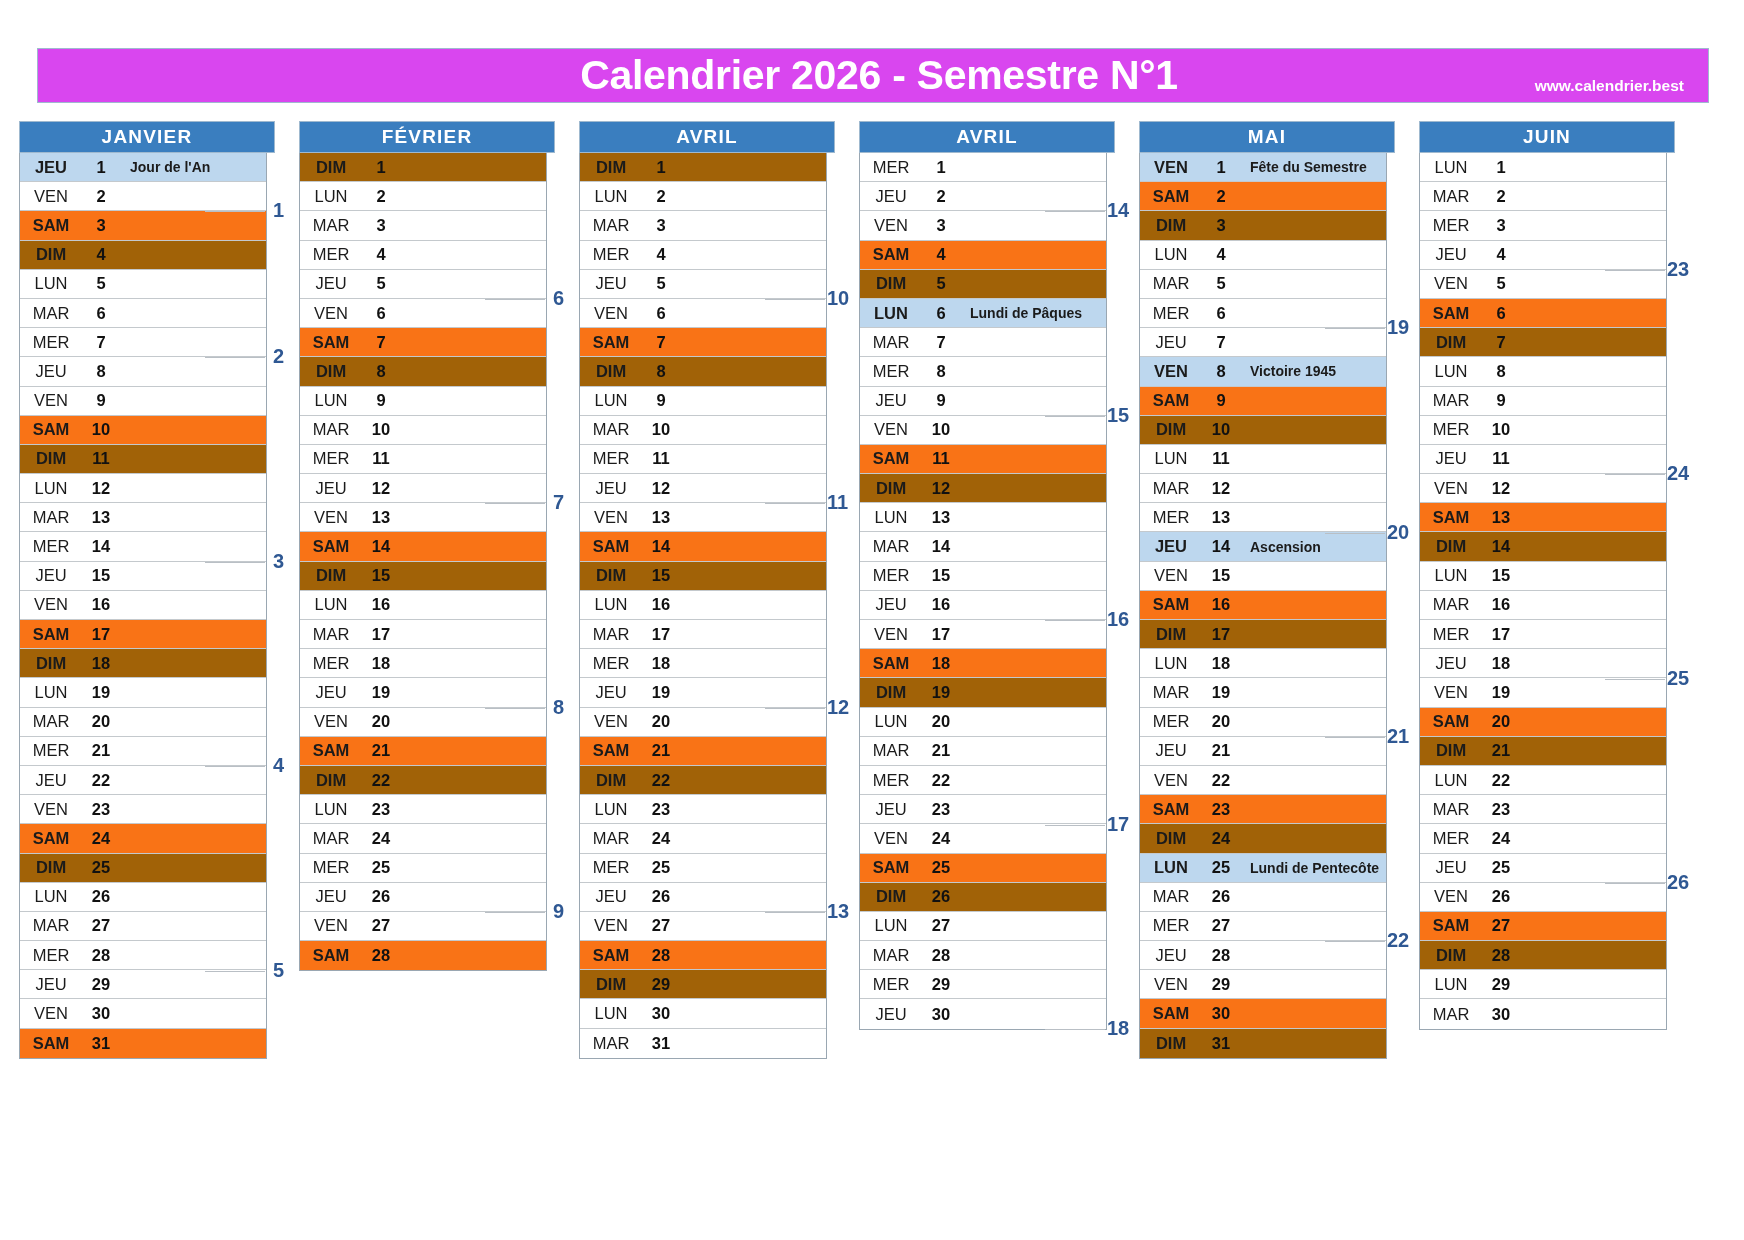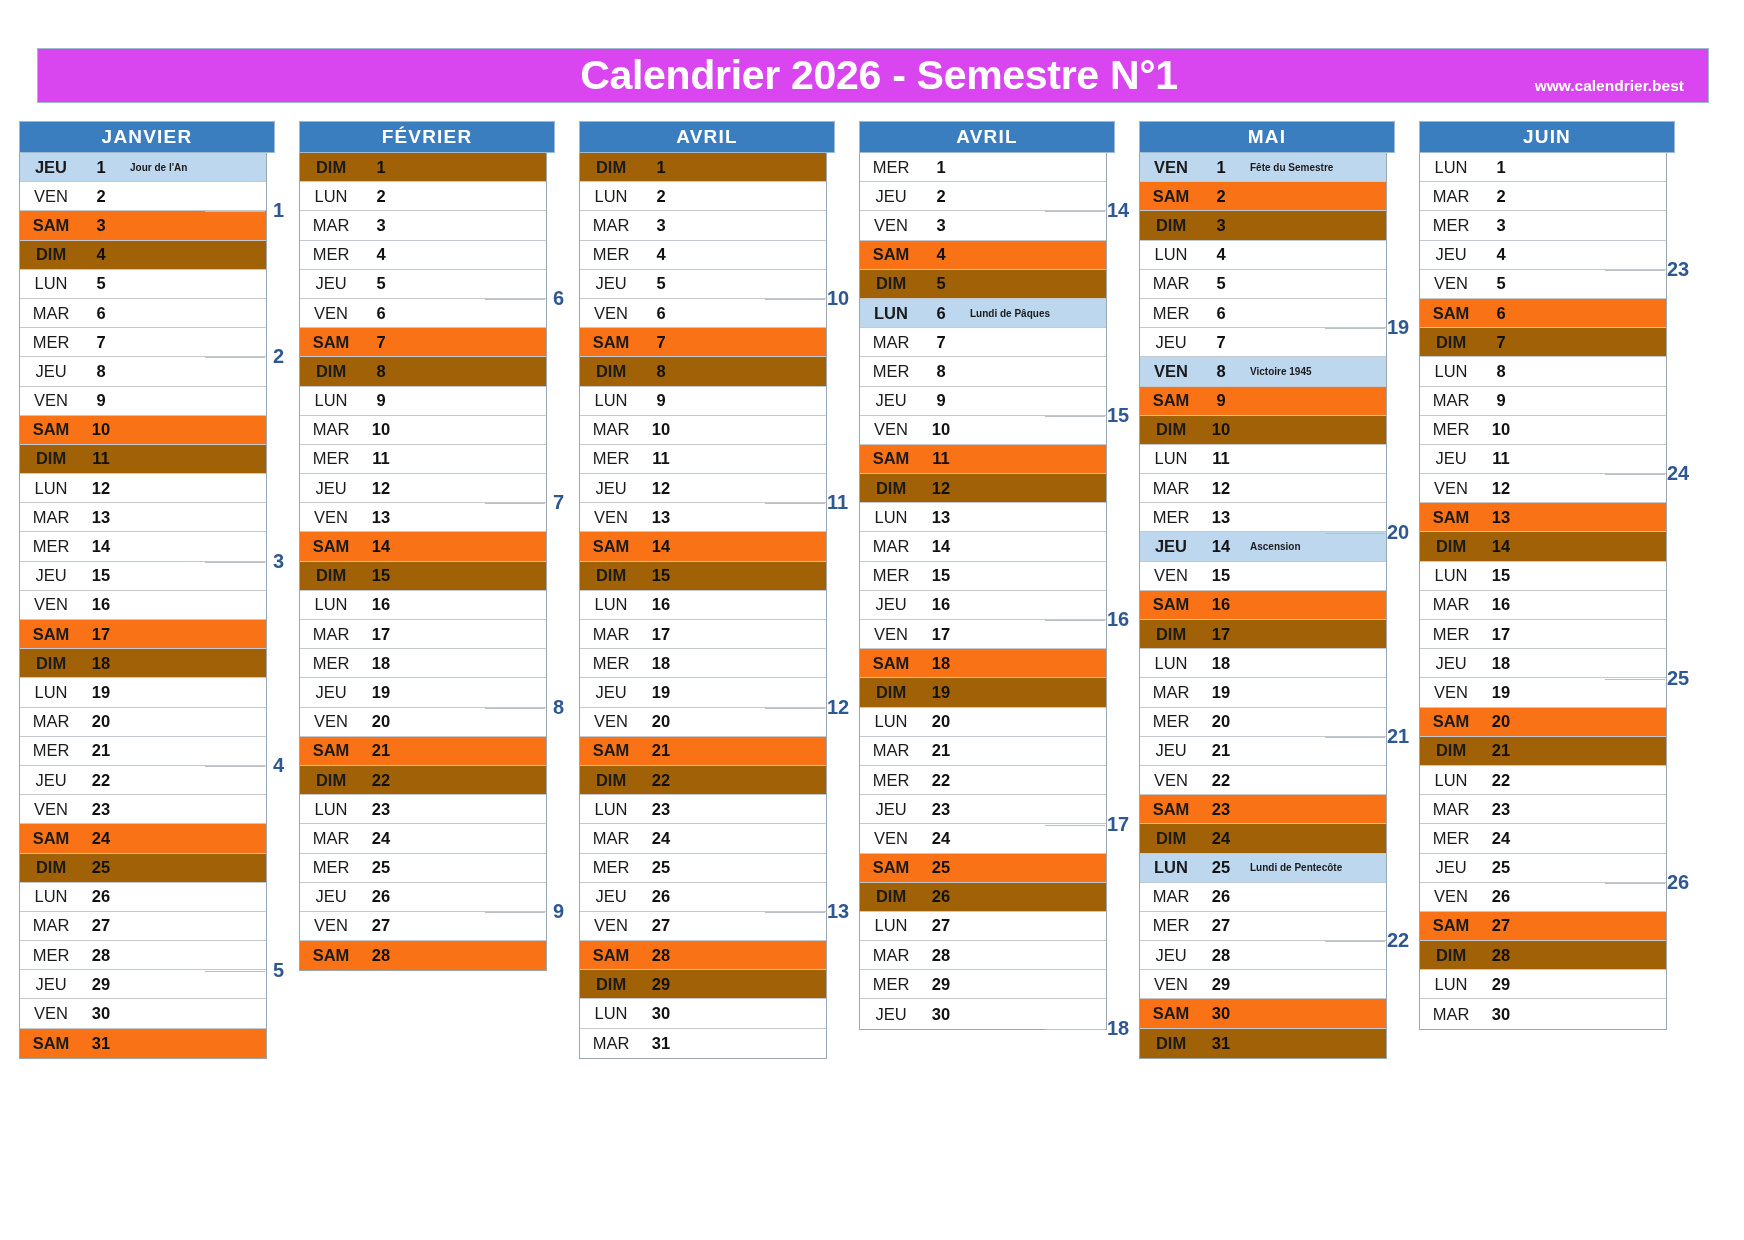--- a/index.html
+++ b/index.html
@@ -103,21 +103,21 @@
   .row .dnum{
     width:38px;
     text-align:center;
     font-size:16.5px;
     font-weight:bold;
     color:#111;
     flex:0 0 38px;
   }
   .row .hol{
     margin-left:10px;
-    font-size:10px;
+    font-size:14px;
     font-weight:bold;
     color:#1b1b1b;
     white-space:nowrap;
   }
   .row.sat{ background:#f97316; }
   .row.sat .dow{ font-weight:bold; }
   .row.sun{ background:#a16207; }
   .row.sun .dow{ font-weight:bold; }
   .row.holiday{ background:#bdd7ee; }
   .row.holiday .dow{ font-weight:bold; }

